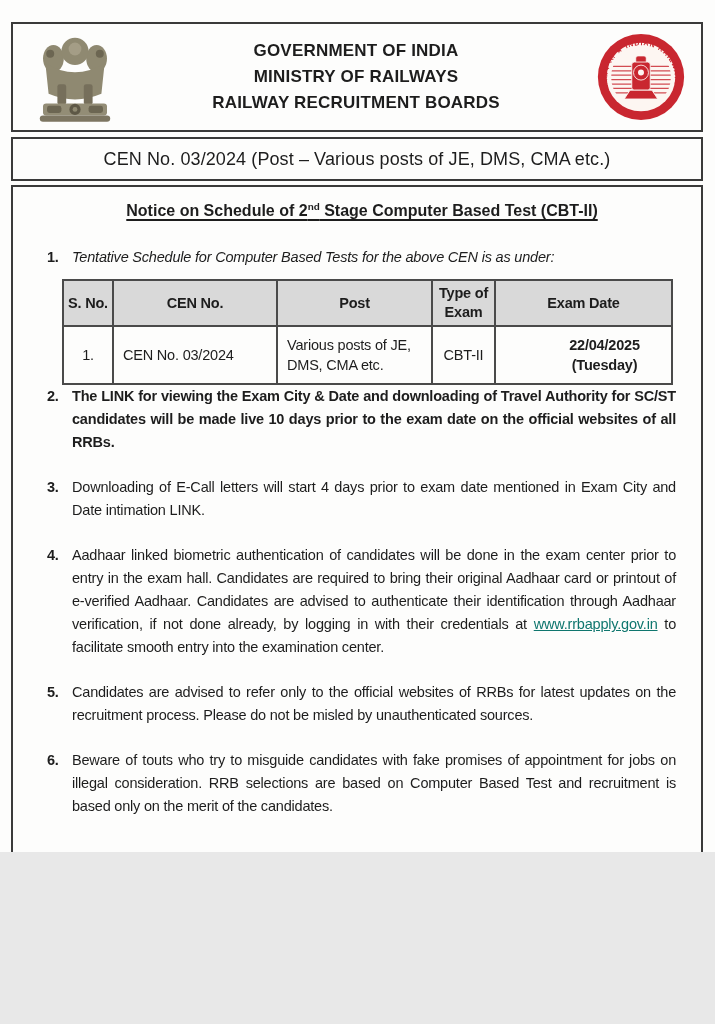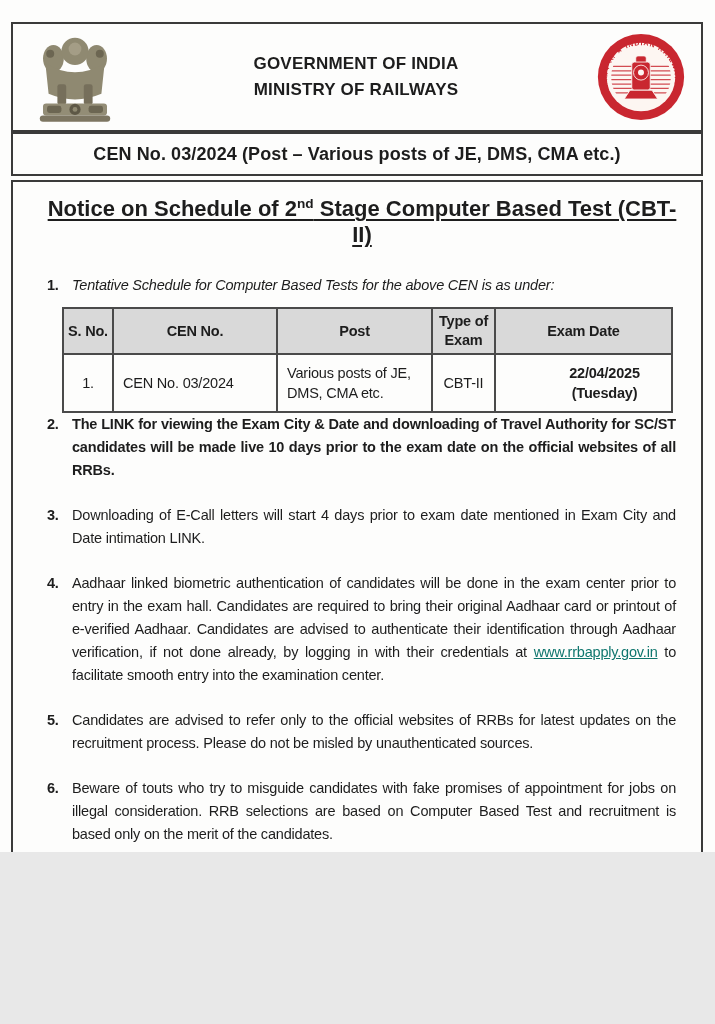--- a/index.html
+++ b/index.html
@@ -15,31 +15,31 @@
   .header-box {
     height:110px; border:2px solid #3a3a3a; background:#fdfdfc;
     display:flex; align-items:center; padding:0 12px;
   }
   .emblem-wrap { width:80px; height:98px; margin-left:10px; flex-shrink:0; }
   .header-text { flex:1; text-align:center; font-weight:bold; font-size:17px; line-height:26px; letter-spacing:.2px; }
   .logo-wrap { width:88px; height:88px; margin-right:4px; flex-shrink:0; }
 
   
   .cen-box {
-    border:2px solid #3a3a3a; height:44px; background:#fdfdfc;
+    margin-top:5px; border:2px solid #3a3a3a; height:44px; background:#fdfdfc;
     display:flex; align-items:center; justify-content:center;
-    font-weight:bold; font-size:18px; letter-spacing:.1px;
+    font-weight:normal; font-size:18px; letter-spacing:.1px;
   }
 
   
   .body-box {
     margin-top:4px; border:2px solid #3a3a3a; height:839px; background:#fdfdfc;
     padding:14px 24px 0 34px; overflow:hidden;
   }
-  .notice-title { text-align:center; font-size:22px; font-weight:bold; }
+  .notice-title { text-align:center; font-size:16px; font-weight:bold; }
   .notice-title .u { text-decoration:underline; text-underline-offset:3px; text-decoration-thickness:1.5px; }
   .notice-title sup { font-size:.62em; vertical-align:super; }
 
   .items { margin-top:26px; font-size:14.5px; line-height:23px; letter-spacing:-.2px; }
   .item { display:flex; margin-bottom:22px; }
   .item .num { font-weight:bold; width:25px; flex-shrink:0; }
   .item .text { flex:1; text-align:justify; padding-right:1px; }
   .item.bold .text { font-weight:bold; }
   .item.first { margin-bottom:10px; }
   .item.first .text { text-align:left;font-style:italic; }
@@ -89,20 +89,21 @@
           <rect x="15" y="95" width="18" height="9" rx="3" fill="#6c6652"></rect>
           <rect x="67" y="95" width="18" height="9" rx="3" fill="#6c6652"></rect>
           <circle cx="50" cy="99.5" r="7" fill="#5e5846"></circle>
           <circle cx="50" cy="99.5" r="3" fill="#8f8971"></circle>
           <rect x="6" y="107" width="88" height="8" rx="4" fill="#7d7662"></rect>
         </svg>
       </div>
       <div class="header-text">
         <div>GOVERNMENT OF INDIA</div>
         <div>MINISTRY OF RAILWAYS</div>
+        <div>RAILWAY RECRUITMENT BOARDS</div>
       </div>
       <div class="logo-wrap">
         <svg viewBox="0 0 100 100" width="88" height="88" aria-hidden="true">
           <defs>
             <path id="arcTop" d="M 14,66 A 38.5,38.5 0 1 1 86,66"></path>
             <clipPath id="innerClip">
                 <circle cx="50" cy="50" r="34"></circle>
               </clipPath>
           </defs>
           <circle cx="50" cy="50" r="49" fill="#c92730"></circle>

